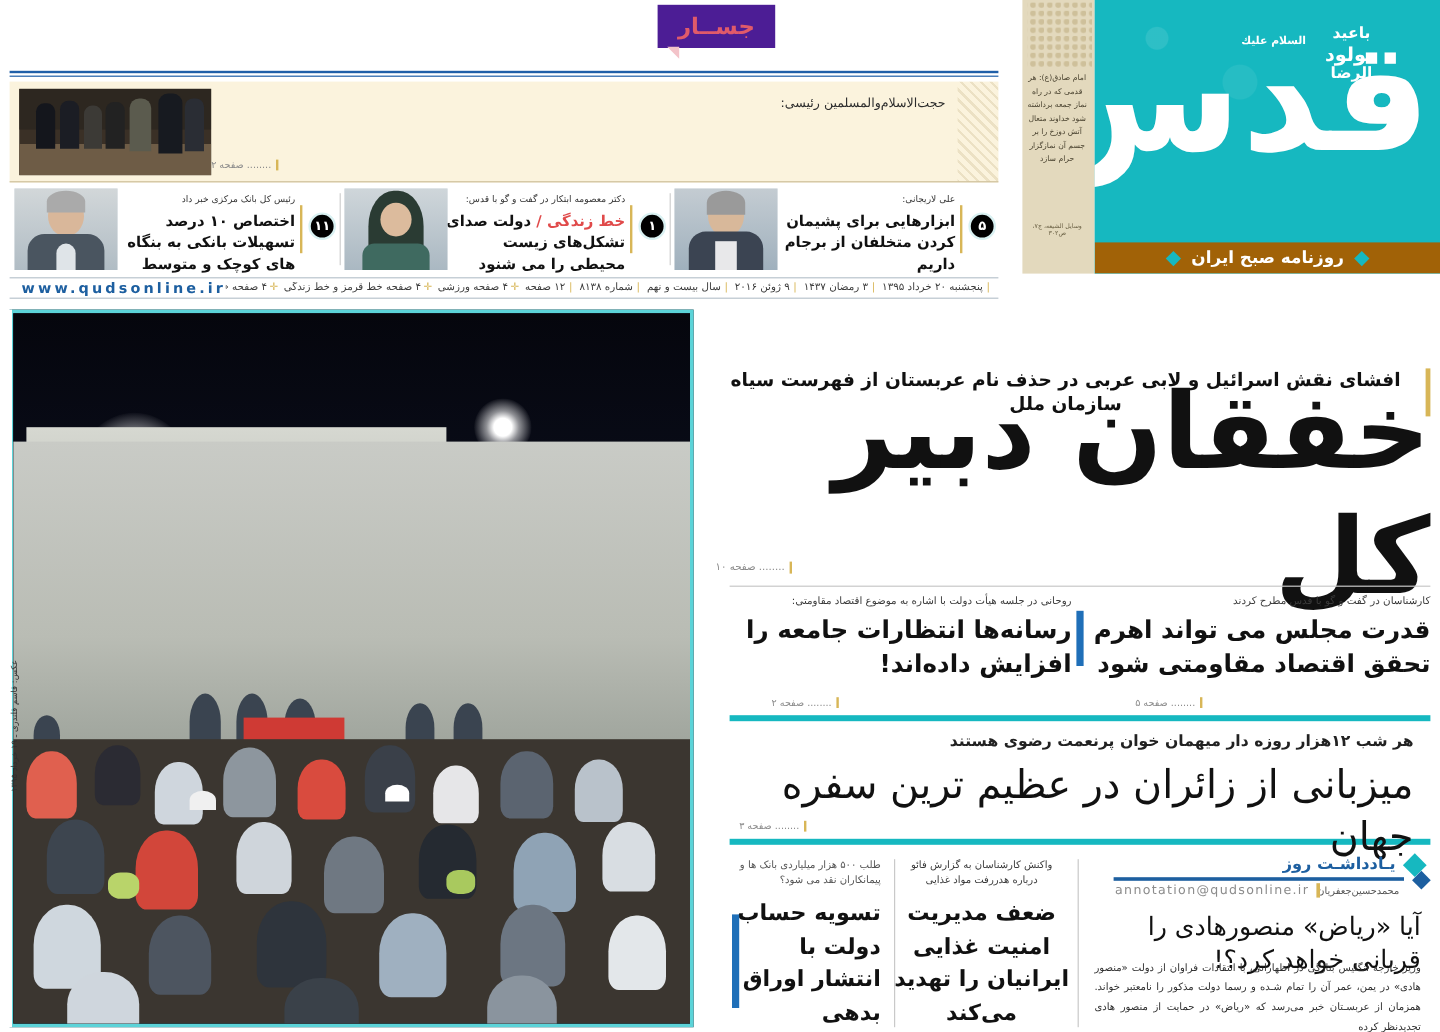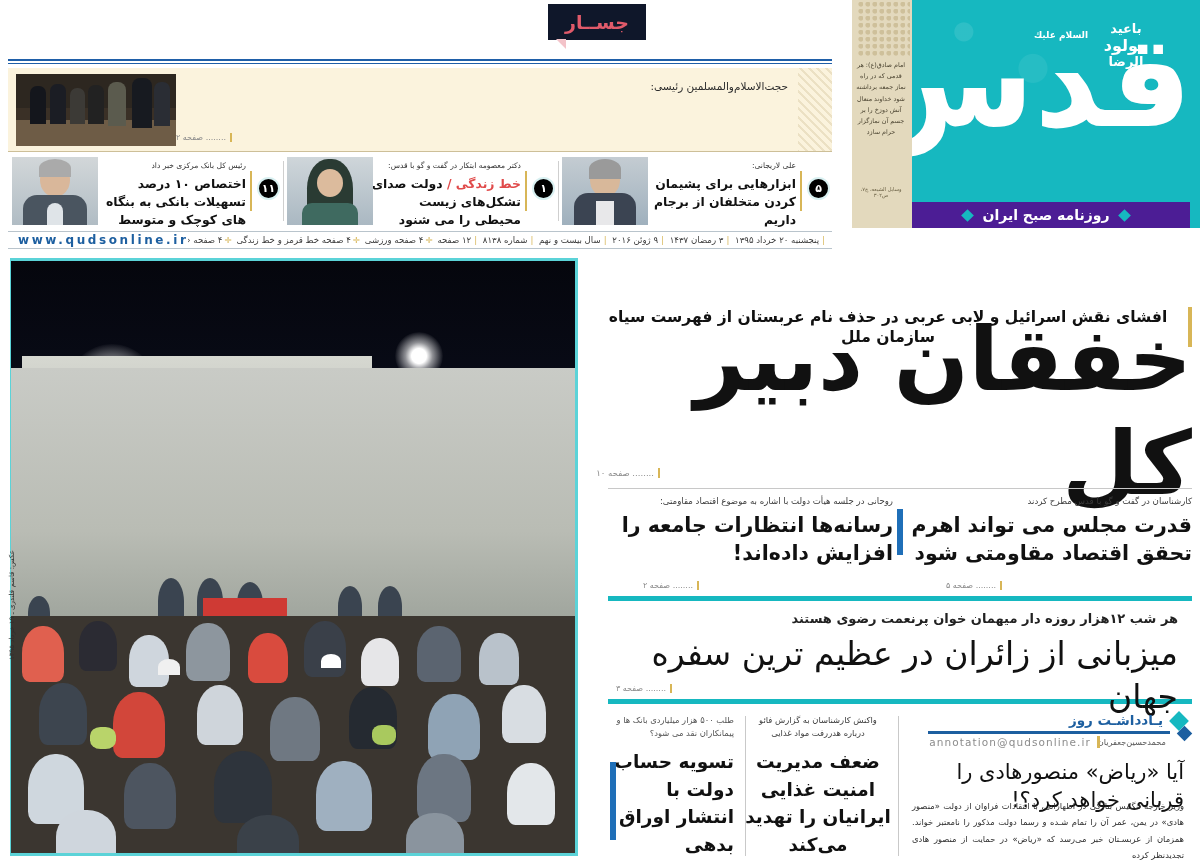--- a/index.html
+++ b/index.html
@@ -9,21 +9,21 @@
     background: #ffffff;
     font-family: "DejaVu Sans", "Liberation Sans", sans-serif;
     overflow: hidden;
   }
   .page { position: relative; width: 1200px; height: 860px; background:#fff; }
 
   
   .jasar-logo {
     position: absolute; left: 548px; top: 4px;
     width: 98px; height: 36px;
-    background: #0f172a;
+    background: #4c1d95;
     display: flex; align-items: center; justify-content: center;
     color: #e05a6a; font-size: 19px; font-weight: bold;
     letter-spacing: 1px;
   }
   .jasar-logo::after {
     content: ""; position: absolute; left: 8px; bottom: -9px;
     width: 0; height: 0;
     border-left: 10px solid transparent;
     border-top: 10px solid #f3c3c9;
   }
@@ -50,22 +50,22 @@
     color:#ffffff; font-size:9px; font-weight:bold;
   }
   .mast-title {
     position: absolute; right: 8px; top: 18px;
     color: #ffffff; font-size: 128px; line-height: 1;
     font-weight: bold; direction: rtl;
     font-family: "DejaVu Sans", sans-serif;
     text-shadow: 0 0 1px rgba(0,0,0,0.05);
   }
   .mast-bottom-bar {
-    position: absolute; right: 10px; bottom: 0; width: 288px; height: 26px;
-    background: #4c1d95; color:#fff;
+    position: absolute; right: 0; bottom: 0; width: 288px; height: 26px;
+    background: #a16207; color:#fff;
     display:flex; align-items:center; justify-content:center; gap:10px;
     font-size: 14px; font-weight: bold; letter-spacing: 2px;
   }
   .diamond {
     width: 9px; height: 9px; background: #16b8c0; transform: rotate(45deg);
     display:inline-block;
   }
 
   
   .hadith-panel {

